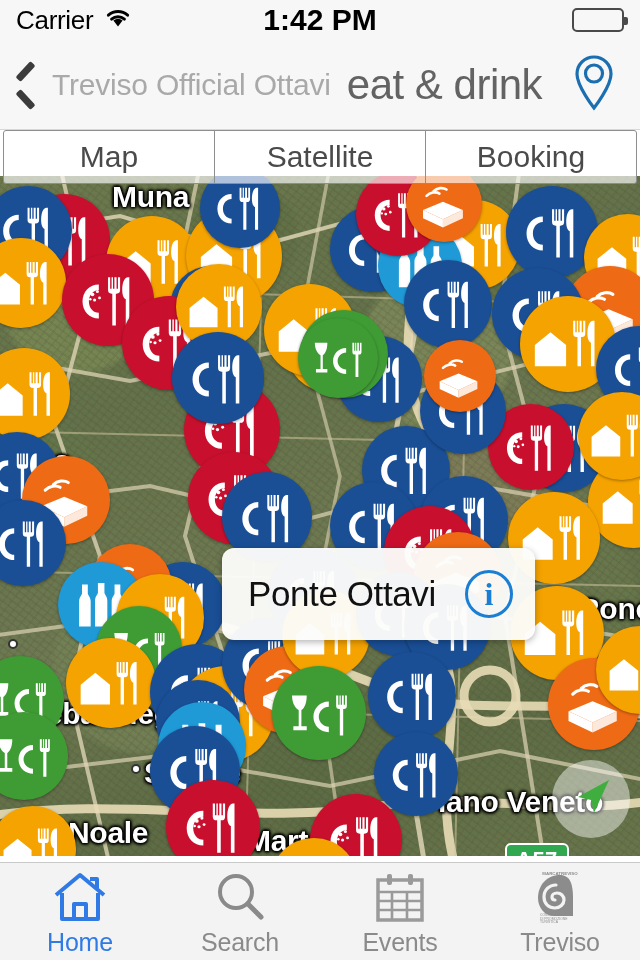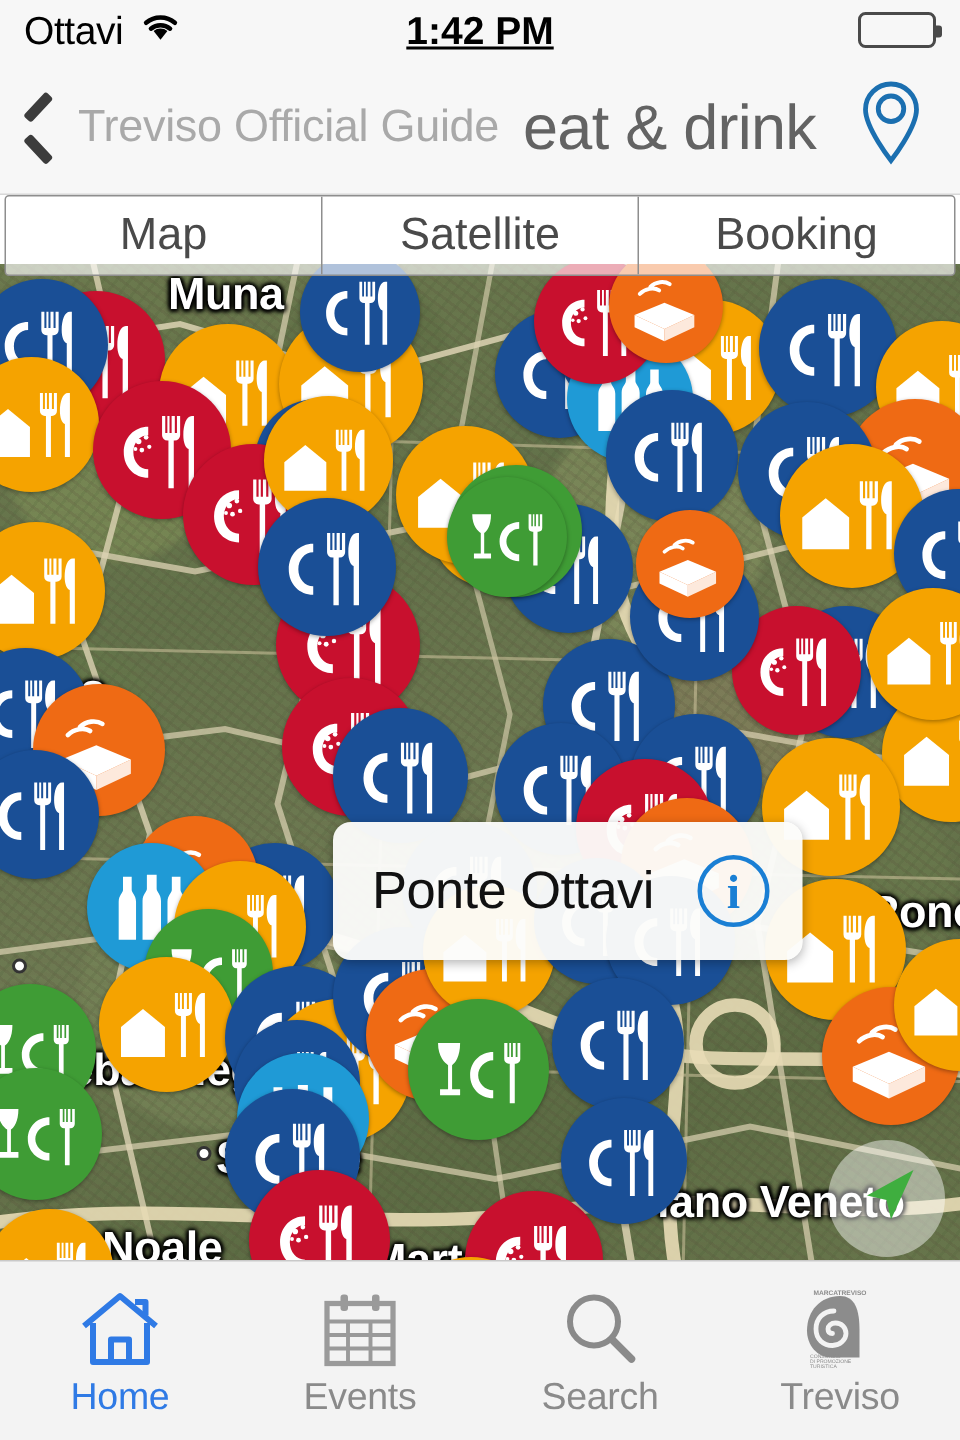--- a/index.html
+++ b/index.html
@@ -19,21 +19,21 @@
   .status-bar {
     position: absolute; top: 0; left: 0;
     width: 640px; height: 40px;
     background: #f7f7f7;
     display: flex; align-items: center;
     padding: 0 16px;
     z-index: 50;
   }
   .status-left { display: flex; align-items: center; gap: 10px; flex: 1; }
   .status-carrier { font-size: 26px; color: #000; letter-spacing: -0.3px; }
-  .status-center { flex: 0 0 auto; font-size: 26px; font-weight: bold; color: #000; text-decoration: underline; }
+  .status-center { flex: 0 0 auto; font-size: 30px; font-weight: bold; color: #000; }
   .status-right { flex: 1; display: flex; justify-content: flex-end; align-items: center; }
   .battery {
     width: 52px; height: 24px;
     border: 2px solid #4a4a4a; border-radius: 5px;
     position: relative; padding: 2px; background: #f7f7f7;
   }
   .battery::after {
     content: ""; position: absolute; right: -6px; top: 7px;
     width: 4px; height: 8px; background: #4a4a4a; border-radius: 0 2px 2px 0;
   }
@@ -178,60 +178,60 @@
     position: absolute; right: 10px; bottom: 18px;
     width: 78px; height: 78px; border-radius: 50%;
     background: rgba(255,255,255,0.45);
     display: flex; align-items: center; justify-content: center;
     z-index: 20;
   }
 
   
   .tab-bar {
     position: absolute; left: 0; bottom: 0;
-    width: 640px; height: 120px;
+    width: 640px; height: 98px;
     background: #f3f3f3;
     border-top: 1px solid #c9c9c9;
     display: flex; z-index: 60;
   }
   .tab {
     flex: 1; display: flex; flex-direction: column;
     align-items: center; justify-content: center; gap: 4px;
     cursor: pointer; padding-top: 4px;
   }
   .tab-icon { height: 54px; display: flex; align-items: center; justify-content: center; }
   .tab-label { font-size: 25px; color: #8a8a8a; letter-spacing: -0.2px; }
   .tab.active .tab-label { color: #2f7ae5; }
 </style>
 </head>
 <body>
 
 <div id="app">
 
   <div class="status-bar">
     <div class="status-left">
-      <span class="status-carrier">Ottavi</span>
+      <span class="status-carrier">Carrier</span>
       <span>
         <svg width="30" height="24" viewBox="0 0 30 24">
           <path d="M15 20.5l-4.6-5.9a7.3 7.3 0 019.2 0z" fill="#000"></path>
           <path d="M5.4 9.2a14.6 14.6 0 0119.2 0" stroke="#000" stroke-width="3" fill="none" stroke-linecap="round"></path>
           <path d="M8.6 13.1a10 10 0 0112.8 0" stroke="#000" stroke-width="3" fill="none" stroke-linecap="round"></path>
         </svg>
       </span>
     </div>
     <div class="status-center">1:42 PM</div>
     <div class="status-right">
       <span class="battery"><span class="battery-fill"></span></span>
     </div>
   </div>
 
   <div class="nav-bar">
     <div class="nav-back">
       <span class="chev"></span>
-      <span class="nav-back-label">Treviso Official Guide</span>
+      <span class="nav-back-label">Treviso Official Ottavi</span>
     </div>
     <div class="nav-title">eat &amp; drink</div>
     <div class="nav-spacer"></div>
     <div class="pin-btn">
       <span>
         <svg width="44" height="58" viewBox="0 0 44 58">
           <path d="M22 3C12.6 3 5 10.6 5 20c0 12.4 17 34 17 34s17-21.6 17-34C39 10.6 31.4 3 22 3z" fill="none" stroke="#1b6fb0" stroke-width="3.2"></path>
           <circle cx="22" cy="19.5" r="8.5" fill="none" stroke="#1b6fb0" stroke-width="3.2"></circle>
         </svg>
       </span>
@@ -759,41 +759,41 @@
           <path d="M10 22v26h36V22" fill="none" stroke="#2f7ae5" stroke-width="4" stroke-linejoin="round"></path>
           <path d="M22 48V33h12v15" fill="none" stroke="#2f7ae5" stroke-width="4" stroke-linejoin="round"></path>
           <path d="M38 8h7v9" fill="none" stroke="#2f7ae5" stroke-width="4" stroke-linejoin="round"></path>
         </svg>
       </div>
       <div class="tab-label">Home</div>
     </div>
 
     <div class="tab">
       <div class="tab-icon">
+        <svg width="54" height="52" viewBox="0 0 54 52">
+          <circle cx="23" cy="21" r="16" fill="none" stroke="#8a8a8a" stroke-width="4"></circle>
+          <path d="M35 33l13 13" stroke="#8a8a8a" stroke-width="5" stroke-linecap="round"></path>
+        </svg>
+      </div>
+      <div class="tab-label">Search</div>
+    </div>
+
+    <div class="tab">
+      <div class="tab-icon">
         <svg width="52" height="52" viewBox="0 0 52 52">
           <rect x="13" y="3" width="5" height="11" rx="2" fill="#9a9a9a"></rect>
           <rect x="34" y="3" width="5" height="11" rx="2" fill="#9a9a9a"></rect>
           <rect x="4" y="9" width="44" height="40" fill="none" stroke="#9a9a9a" stroke-width="3.5"></rect>
           <g stroke="#9a9a9a" stroke-width="2.6">
             <path d="M4 21h44M4 30h44M4 39h44"></path>
             <path d="M18 21v28M33 21v28"></path>
           </g>
         </svg>
       </div>
       <div class="tab-label">Events</div>
-    </div>
-
-    <div class="tab">
-      <div class="tab-icon">
-        <svg width="54" height="52" viewBox="0 0 54 52">
-          <circle cx="23" cy="21" r="16" fill="none" stroke="#8a8a8a" stroke-width="4"></circle>
-          <path d="M35 33l13 13" stroke="#8a8a8a" stroke-width="5" stroke-linecap="round"></path>
-        </svg>
-      </div>
-      <div class="tab-label">Search</div>
     </div>
 
     <div class="tab">
       <div class="tab-icon">
         <svg width="56" height="52" viewBox="0 0 56 52">
           <path d="M28 4C15 4 6 14 6 27c0 10 7 18 16 18h19V27C41 13 38 4 28 4z" fill="#8c8c8c"></path>
           <path d="M24 14c-7 0-12 5-12 12s5 11 11 11c5 0 9-4 9-8 0-4-3-7-7-7-3 0-5 2-5 4 0 2 1 3 3 3" fill="none" stroke="#f3f3f3" stroke-width="3.2" stroke-linecap="round"></path>
           <text x="28" y="3.6" font-size="4.4" fill="#8c8c8c" text-anchor="middle" font-family="'Liberation Sans',sans-serif" font-weight="bold">MARCATREVISO</text>
           <g fill="#8c8c8c" font-size="3.4" font-family="'Liberation Sans',sans-serif">
             <text x="8" y="45">CONSORZIO</text>

